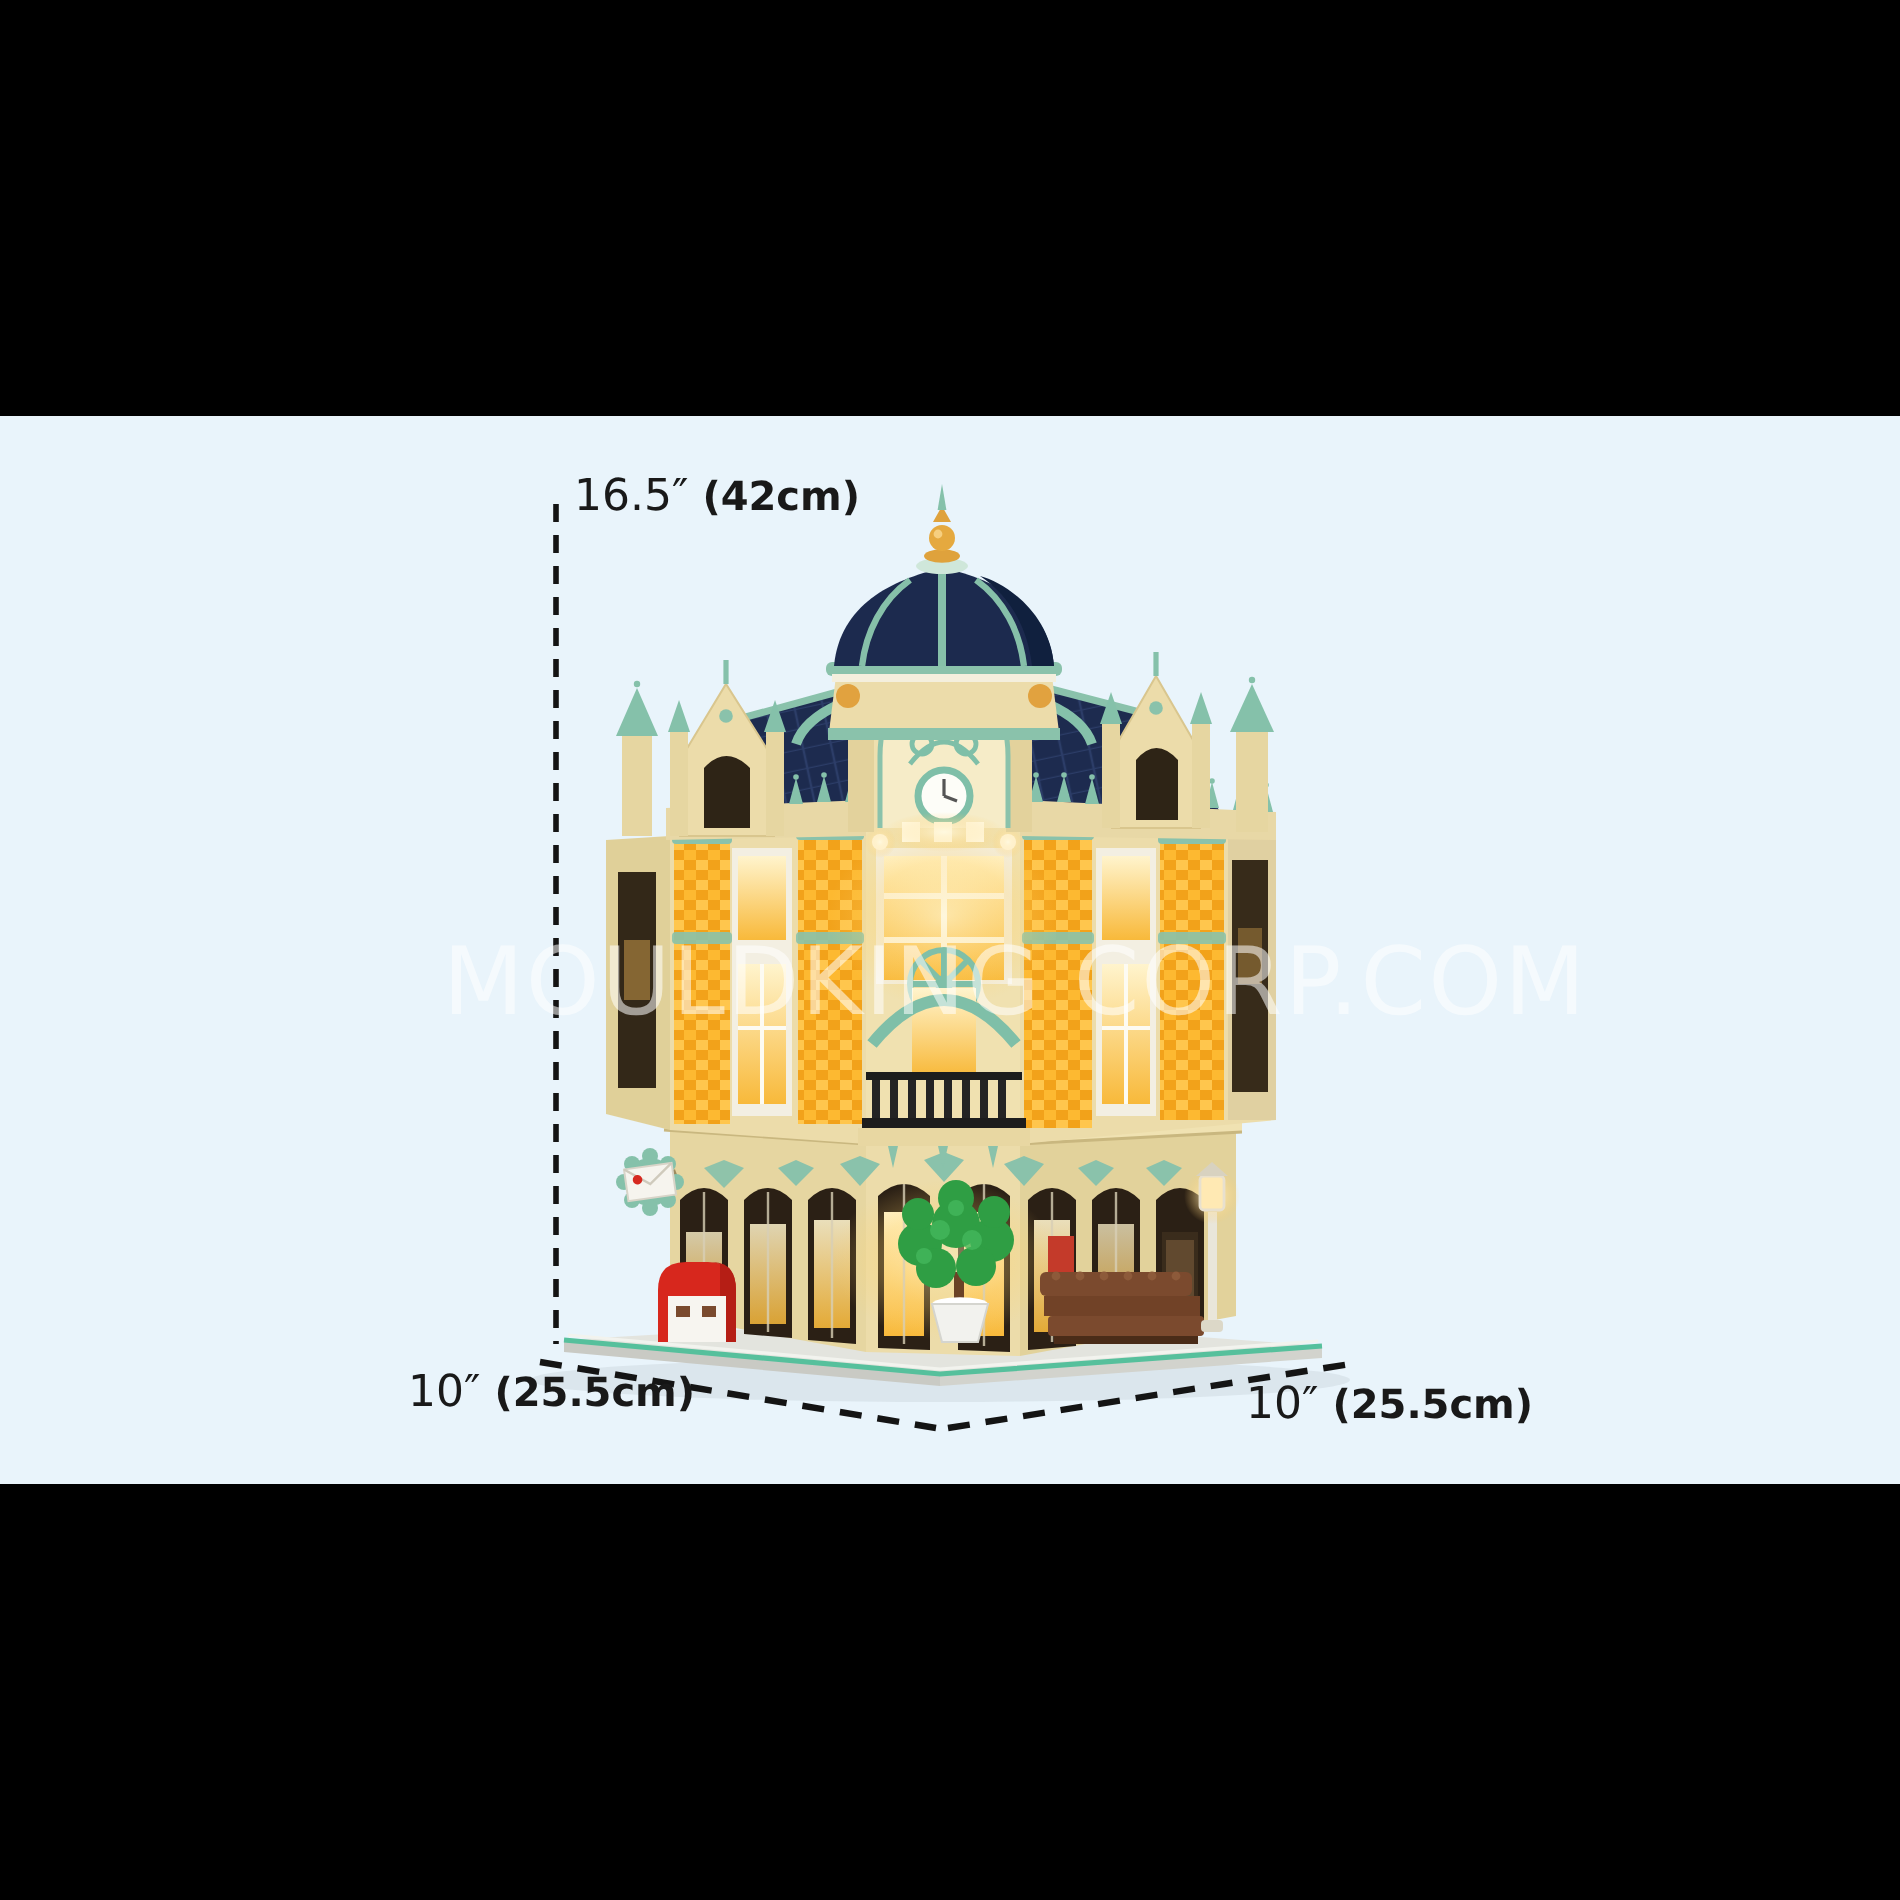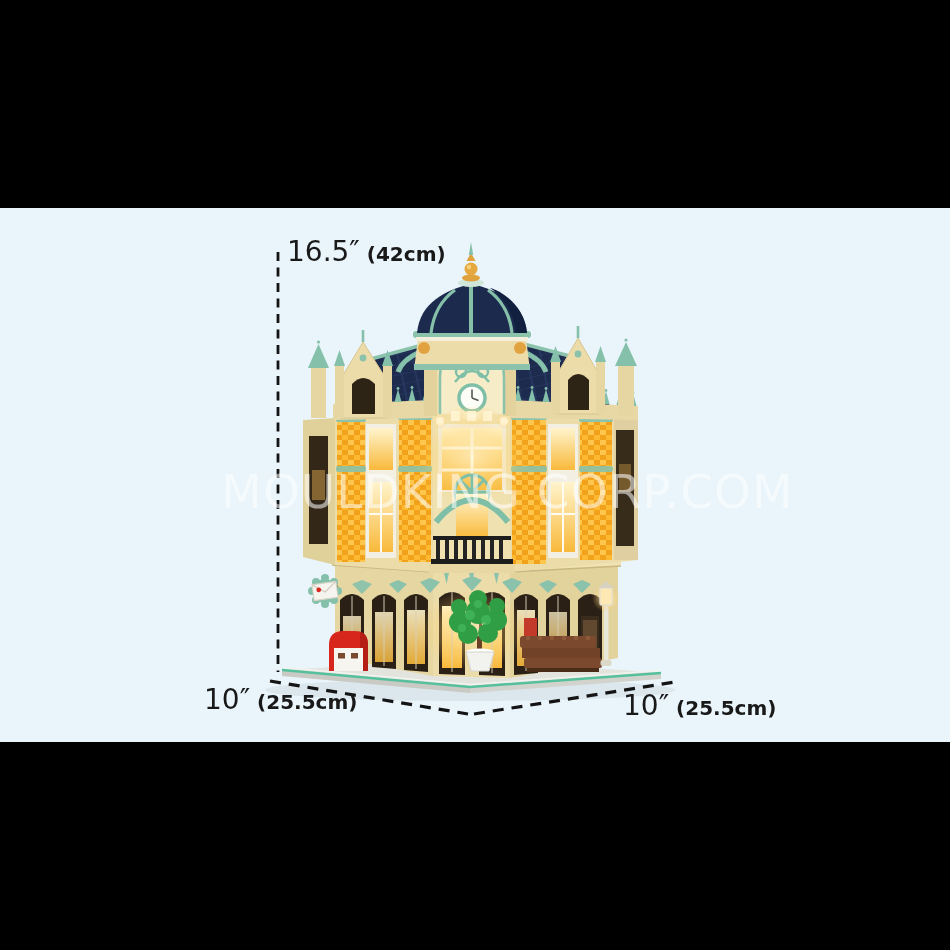--- a/index.html
+++ b/index.html
@@ -13,21 +13,21 @@
   .letterbox.bottom{top:742px;height:208px;}
   .stage{
     position:absolute;left:0;top:208px;width:950px;height:534px;
     background:#e9f4fb;
   }
   svg.artwork{position:absolute;left:0;top:0;width:950px;height:950px;pointer-events:none;}
   .dim-label{
     position:absolute;color:#191919;white-space:nowrap;z-index:5;
     line-height:1.05;
   }
-  .dim-label .val{font-size:28px;}
+  .dim-label .val{font-size:22px;}
   .dim-label .metric{font-size:20px;margin-left:7px;font-weight:bold;}
   .dim-height{left:287px;top:237px;}
   .dim-left{left:204px;top:685px;}
   .dim-right{left:623px;top:691px;}
   .watermark{
     position:absolute;left:0;top:464px;width:935px;text-align:center;
     font-size:47px;letter-spacing:1px;color:rgba(255,255,255,0.55);
     z-index:4;white-space:nowrap;margin-left:40px;
   }
 </style>

